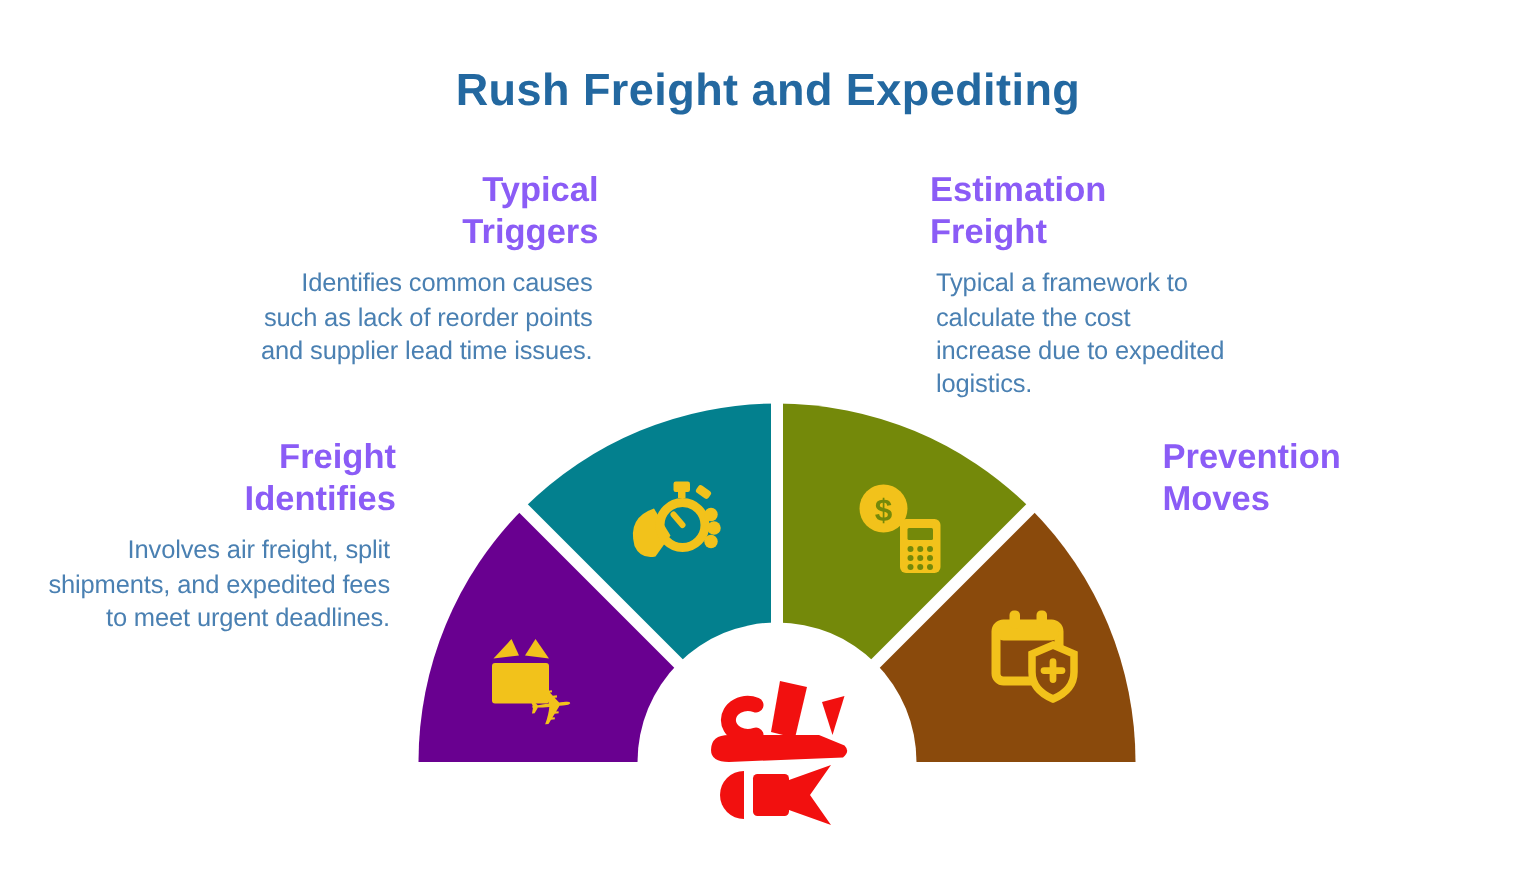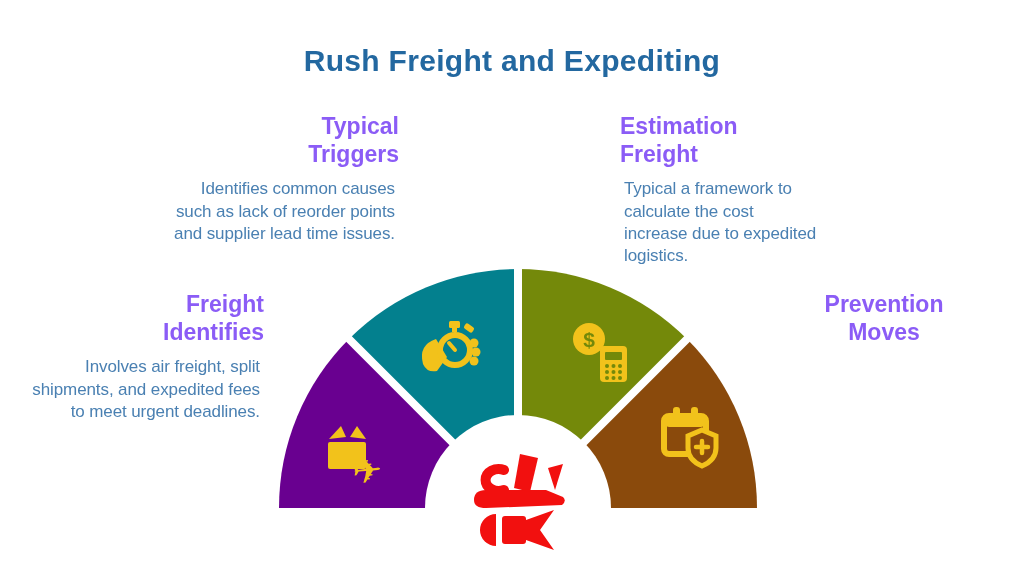--- a/index.html
+++ b/index.html
@@ -15,21 +15,21 @@
   .text-block h2{
     margin:0 0 10px 0;font-size:23px;line-height:1.22;font-weight:700;color:#8b5cf6;
   }
   .text-block h2 span{display:block;}
   .text-block p{
     margin:4px;font-size:17px;line-height:1.32;color:#4a80b2;letter-spacing:-0.1px;
   }
   .tb-typical    {left:169px;top:112px;width:230px;text-align:right;}
   .tb-estimation {left:620px;top:112px;width:202px;text-align:left;}
   .tb-premium    {left:20px; top:290px;width:244px;text-align:right;}
-  .tb-prevention {left:775px;top:290px;width:218px;text-align:center;}
+  .tb-prevention {left:775px;top:290px;width:218px;text-align:left;}
 
   svg{position:absolute;left:0;top:0;}
   .gap-line{stroke:#ffffff;stroke-width:8;}
   .hole{fill:#ffffff;}
   .stk-y{stroke:#f2c21b;fill:none;}
   .stk-r{stroke:#f2100f;fill:none;}
 </style>
 </head>
 <body>
 

